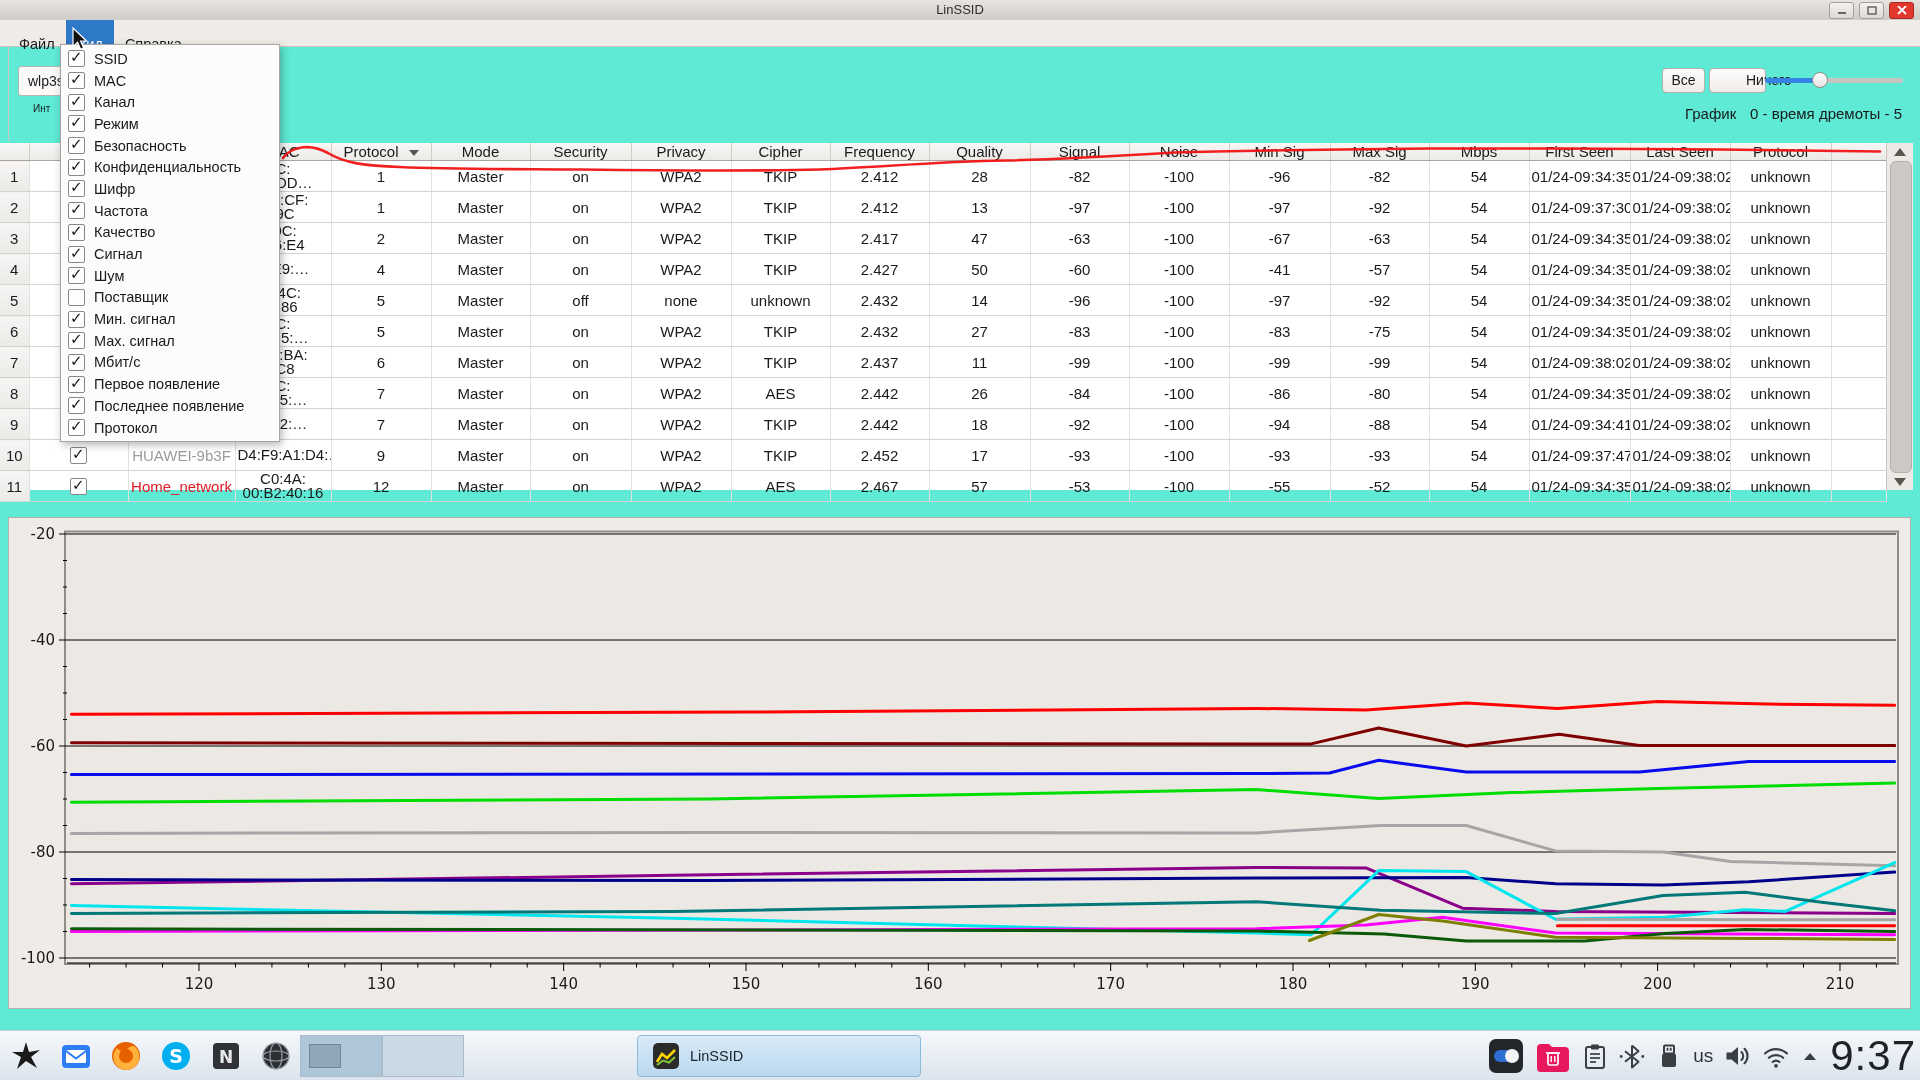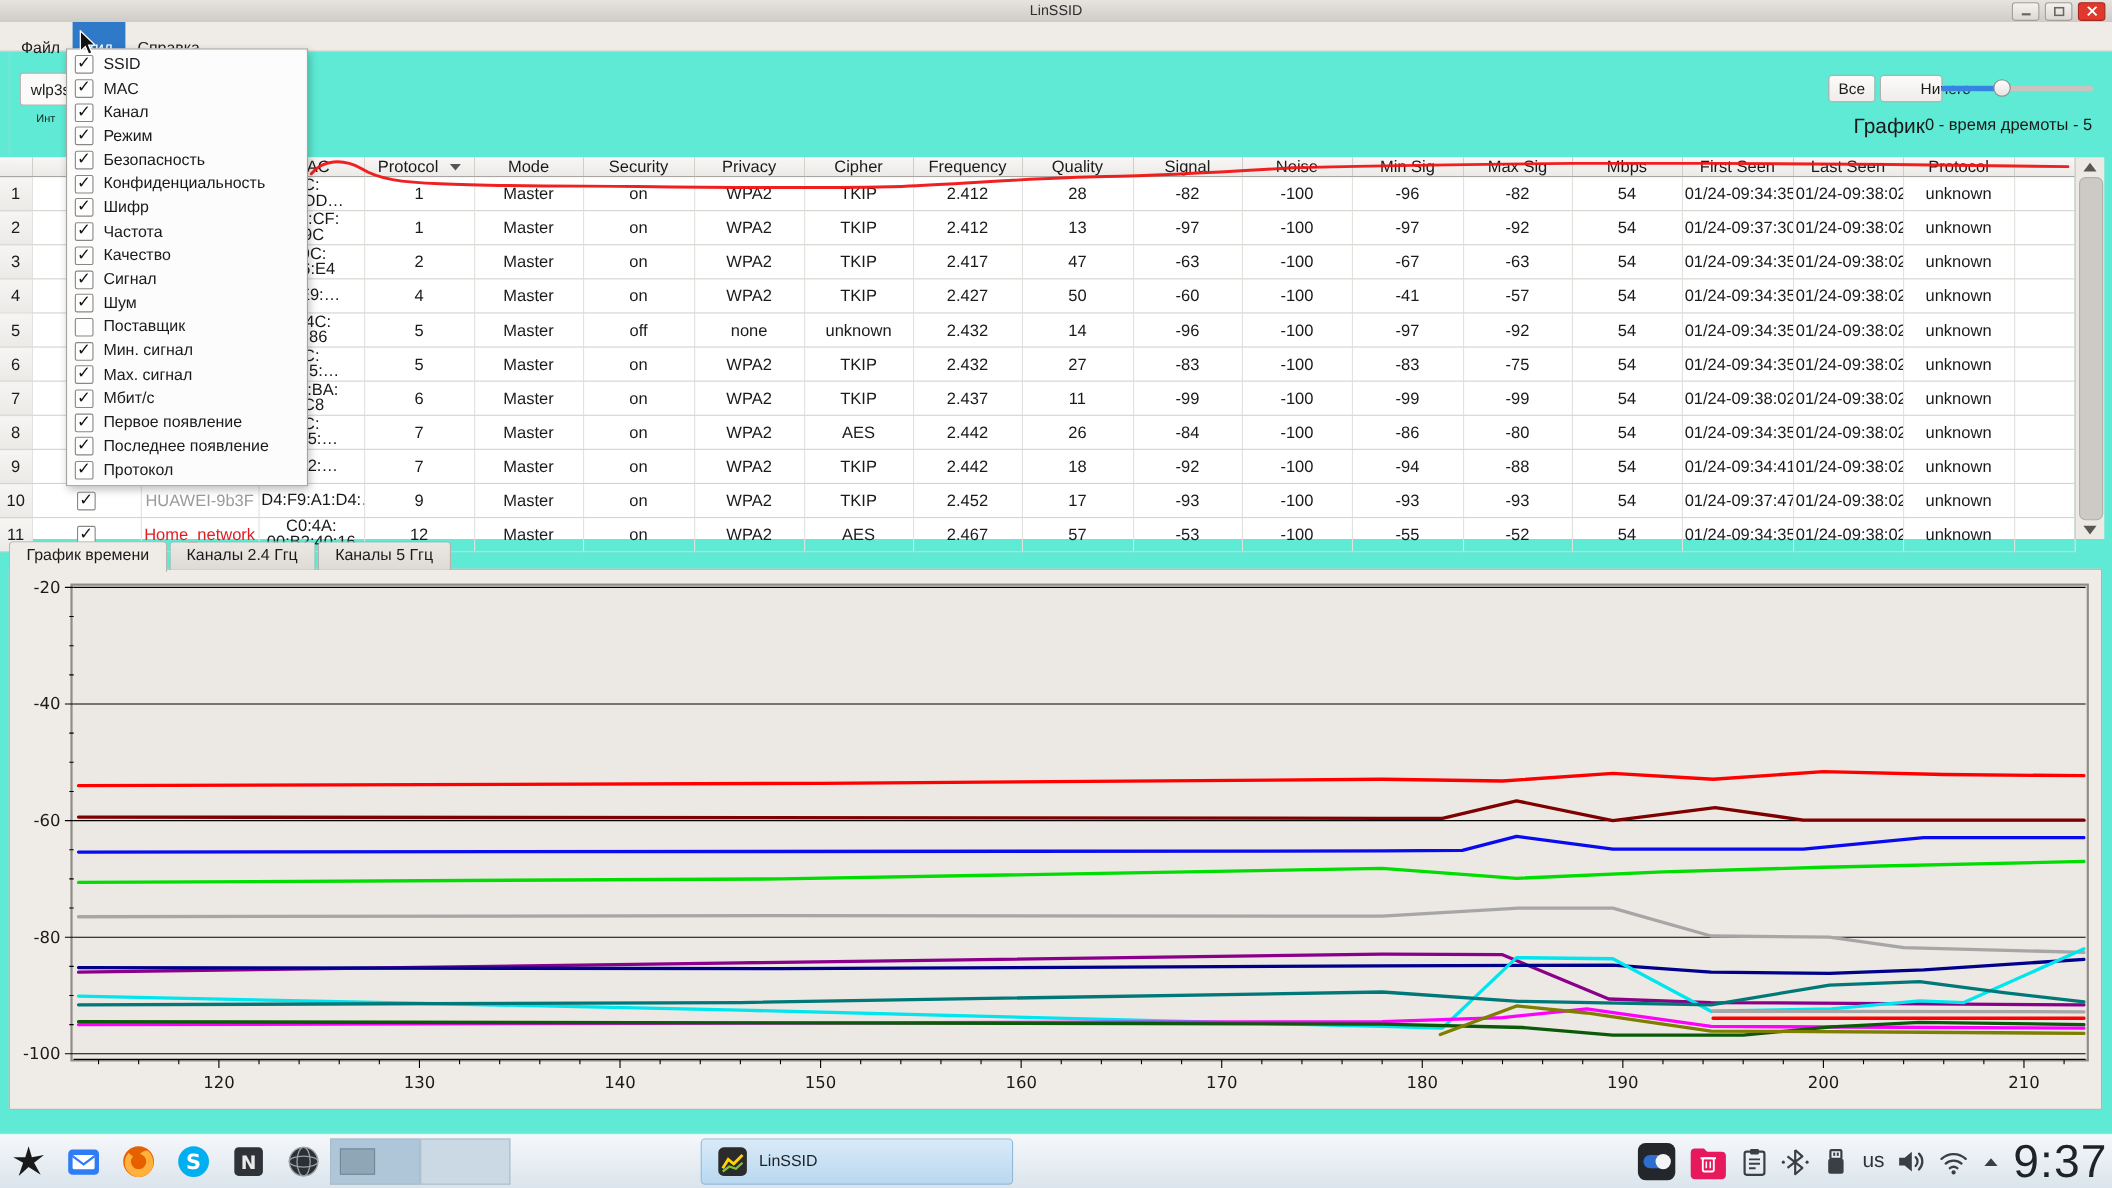--- a/index.html
+++ b/index.html
@@ -26,21 +26,21 @@
   .iface-label{position:absolute;left:33px;top:103px;font-size:10px;}
   .btn{position:absolute;height:25px;background:linear-gradient(#FDFCFB,#EFECE9);
     border:1px solid #B4B0AC;border-radius:4px;font-size:14px;text-align:center;line-height:23px;box-sizing:border-box;}
   .btn-all{left:1662px;top:68px;width:43px;}
   .btn-none{left:1709px;top:68px;width:57px;padding-left:36px;}
   .slider{position:absolute;left:1765px;top:70px;width:138px;height:20px;}
   .slider .track{position:absolute;left:0;right:0;top:8px;height:5px;background:#C8C4C0;border-radius:3px;}
   .slider .fill{position:absolute;left:0;top:8px;height:5px;background:#3584E4;border-radius:3px;}
   .slider .handle{position:absolute;top:2px;width:16px;height:16px;border-radius:8px;
     background:linear-gradient(#FDFDFD,#E8E5E1);border:1px solid #908C88;box-sizing:border-box;}
-  .graph-label{position:absolute;left:1685px;top:105px;font-size:19px;}
+  .graph-label{position:absolute;left:1685px;top:105px;font-size:15px;}
   .snooze-label{position:absolute;right:18px;top:105px;font-size:15px;}
   
   .table-wrap{position:absolute;left:0;top:143px;width:1886px;height:347px;background:#fff;}
   table.nets{border-collapse:collapse;table-layout:fixed;width:1886px;font-size:15px;}
   table.nets th{height:17px;font-weight:normal;background:linear-gradient(#F8F7F6,#ECEAE7);
     border-right:1px solid #CFCDC9;border-bottom:1px solid #A9A5A1;padding:0;position:relative;}
   table.nets td{height:30px;border-right:1px solid #E3E1DE;border-bottom:1px solid #D5D3CF;
     text-align:center;padding:0 2px;overflow:hidden;white-space:nowrap;}
   td.rownum{background:linear-gradient(#F6F5F4,#ECEAE7);border-right:1px solid #CFCDC9;font-size:15px;}
   td.cbcell{text-align:left;padding-left:5px;}
@@ -543,25 +543,20 @@
       <div class="mitem">
         <span class="cbx checked"></span>
         <span class="mlabel">Последнее появление</span>
       </div>
       <div class="mitem">
         <span class="cbx checked"></span>
         <span class="mlabel">Протокол</span>
       </div>
     </div>
 
-  <div class="tabs">
-      <div class="tab active">График времени</div>
-      <div class="tab">Каналы 2.4 Ггц</div>
-      <div class="tab">Каналы 5 Ггц</div>
-    </div>
 
   <div class="graph-panel">
     <svg id="chart" width="1901" height="490">
         <rect x="56" y="13.5" width="1833" height="432.5" fill="#ECE9E4" stroke="#908C88" stroke-width="2"></rect>
         <defs>
           <clipPath id="plotclip">
             <rect x="58" y="15" width="1829" height="427"></rect>
           </clipPath>
         </defs>
         <g>

